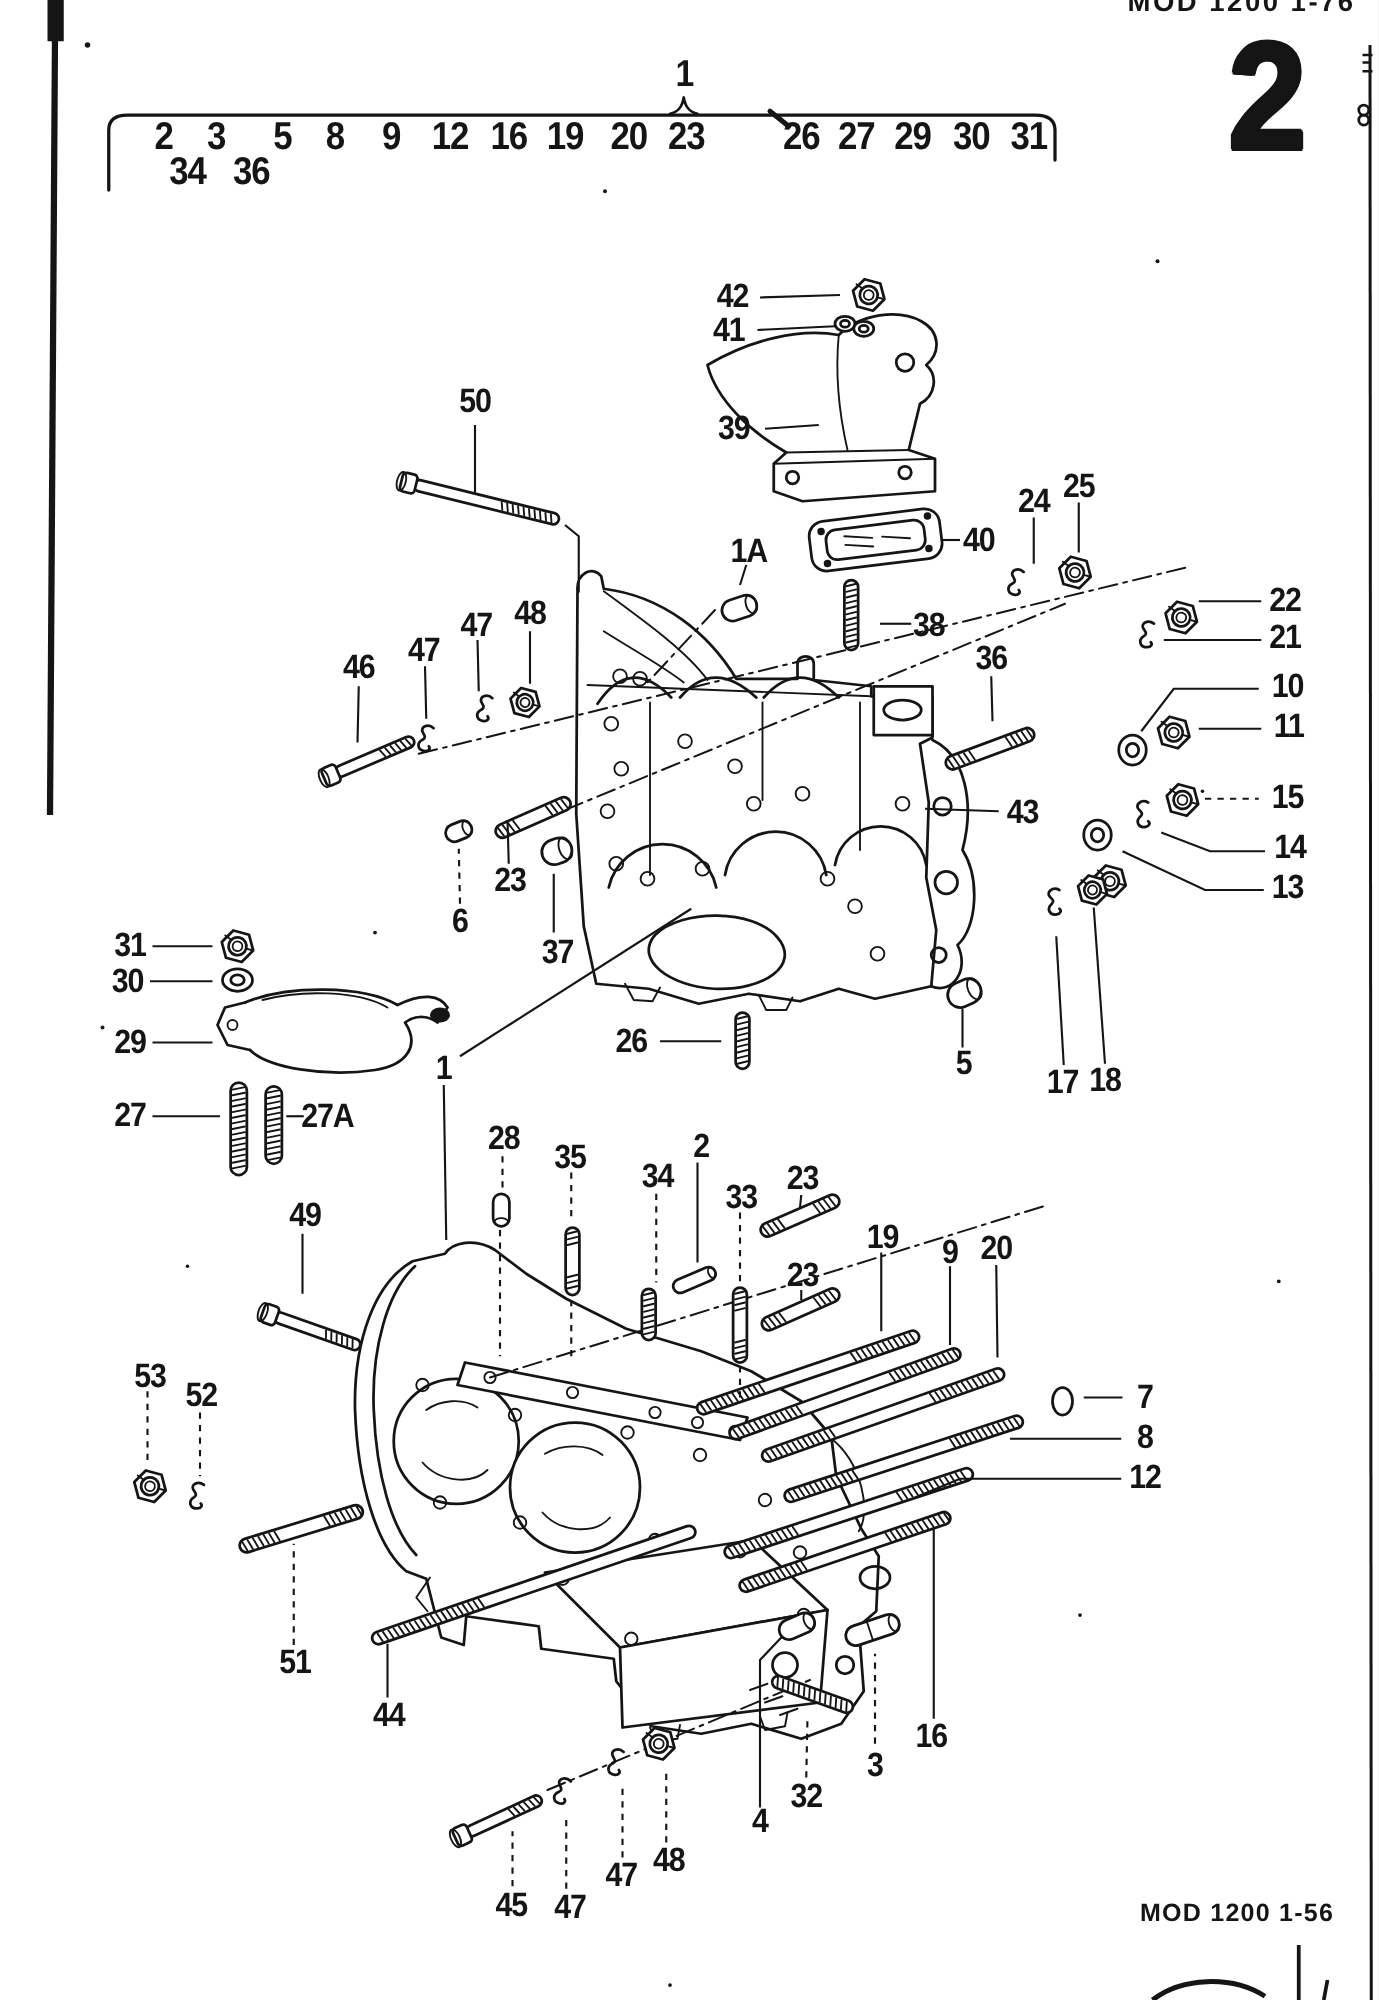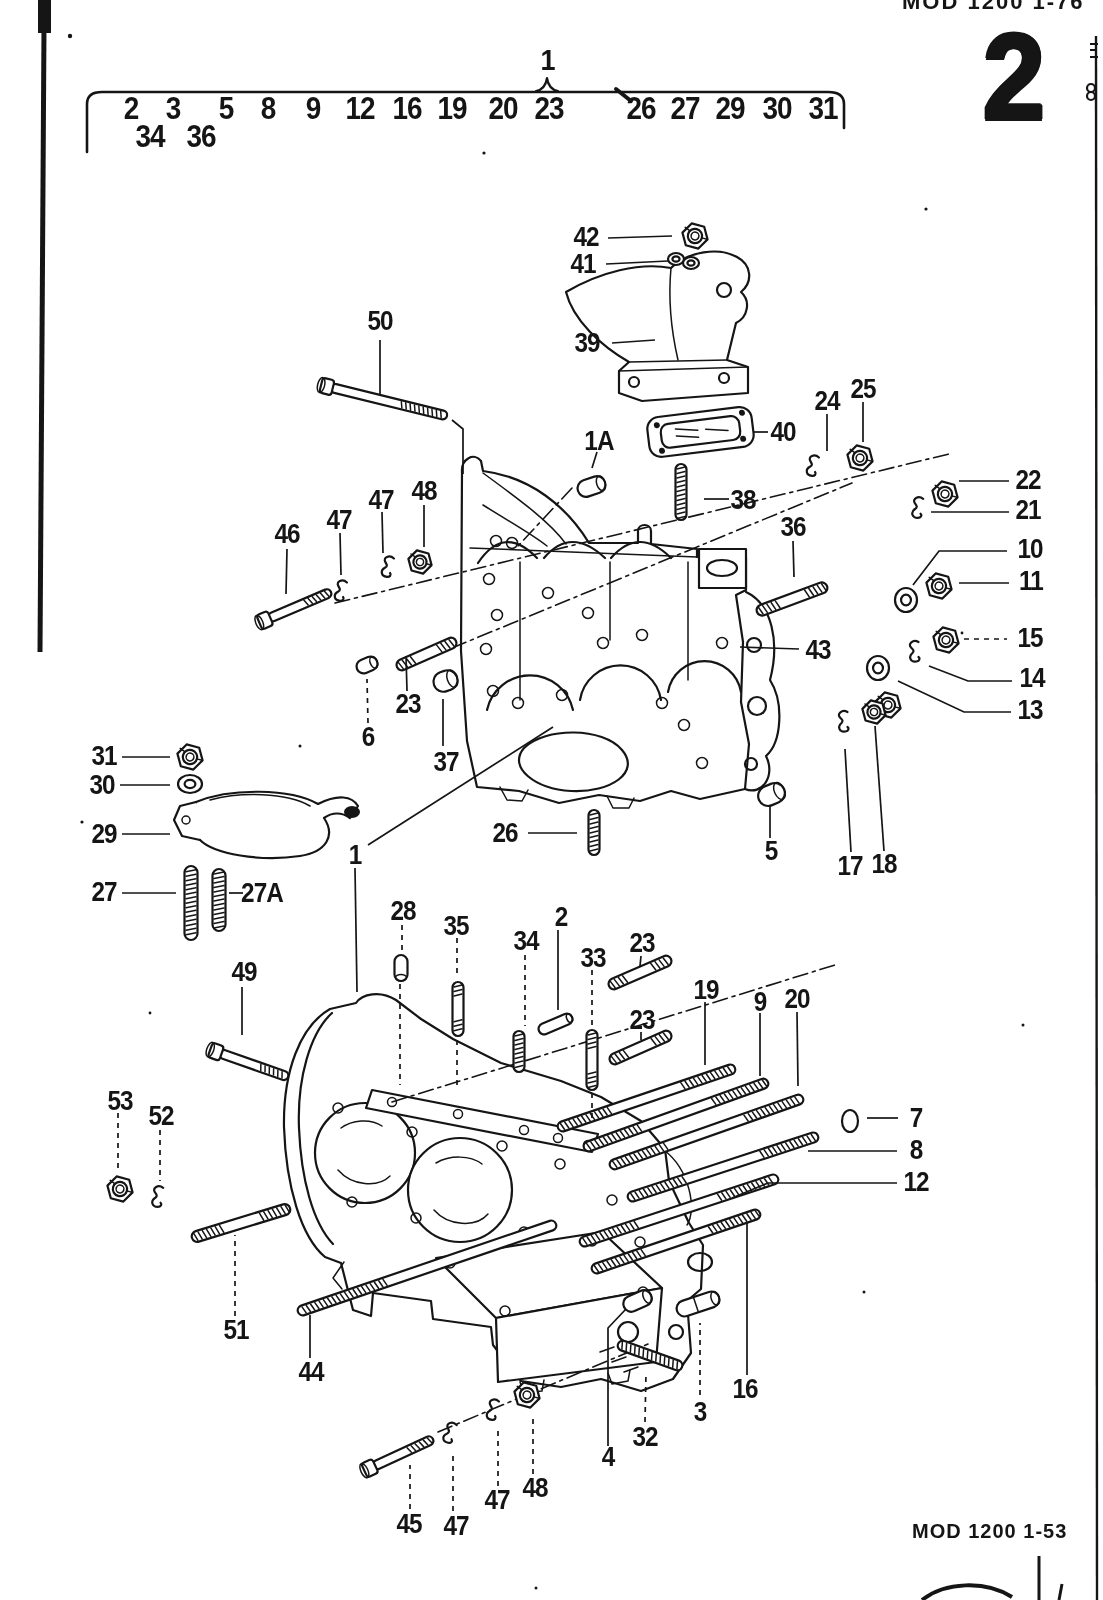--- a/index.html
+++ b/index.html
@@ -826,21 +826,21 @@
         <circle cx="962" cy="633" r="1.4"></circle>
           <circle cx="536" cy="1588" r="1.5"></circle>
           <circle cx="150" cy="1013" r="1.4"></circle>
         <circle cx="82" cy="822" r="1.6"></circle>
       </g>
     </g>
   </svg>
 
   <div class="hdr">MOD 1200 1-76</div>
   <div class="big2">2</div>
-  <div class="ftr">MOD 1200 1-53</div>
+  <div class="ftr">MOD 1200 1-56</div>
   <div class="legend-group">1</div>
   <div id="legend-row1">
       <div class="legend-num" style="left: 131px; top: 109px;">2</div>
       <div class="legend-num" style="left: 173px; top: 109px;">3</div>
       <div class="legend-num" style="left: 226px; top: 109px;">5</div>
       <div class="legend-num" style="left: 268px; top: 109px;">8</div>
       <div class="legend-num" style="left: 313px; top: 109px;">9</div>
       <div class="legend-num" style="left: 360px; top: 109px;">12</div>
       <div class="legend-num" style="left: 407px; top: 109px;">16</div>
       <div class="legend-num" style="left: 452px; top: 109px;">19</div>

